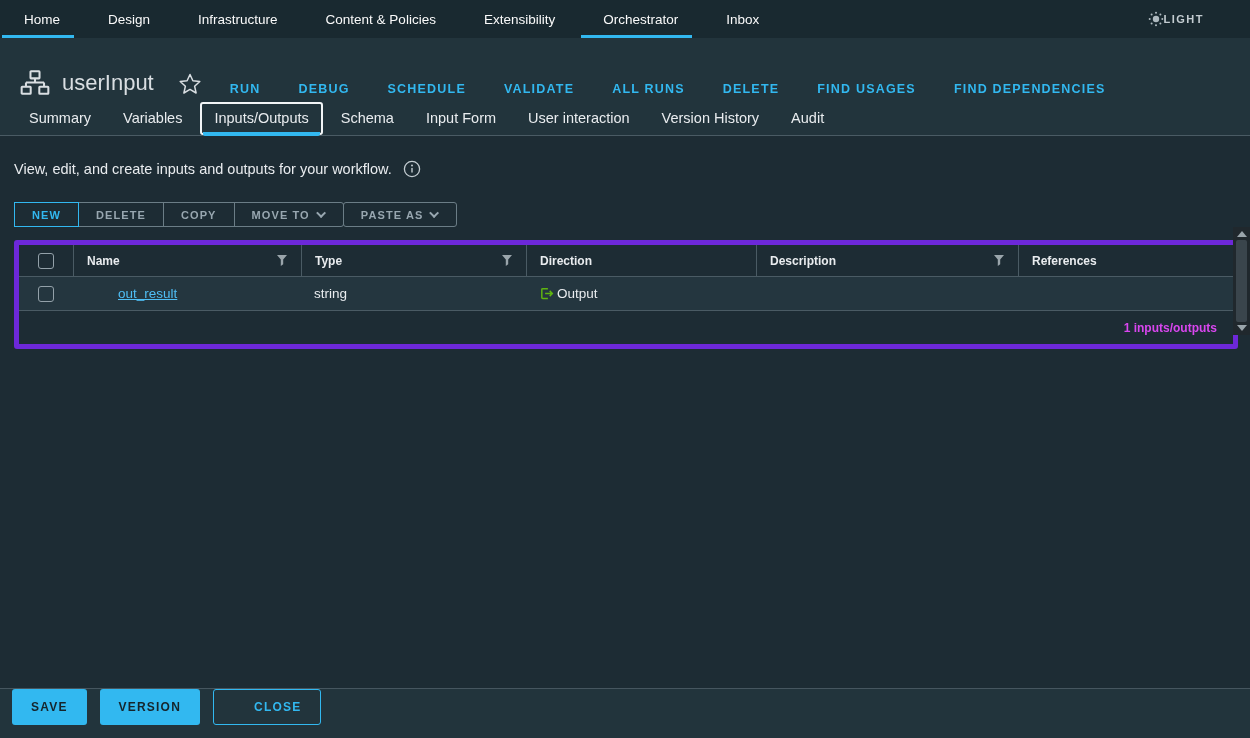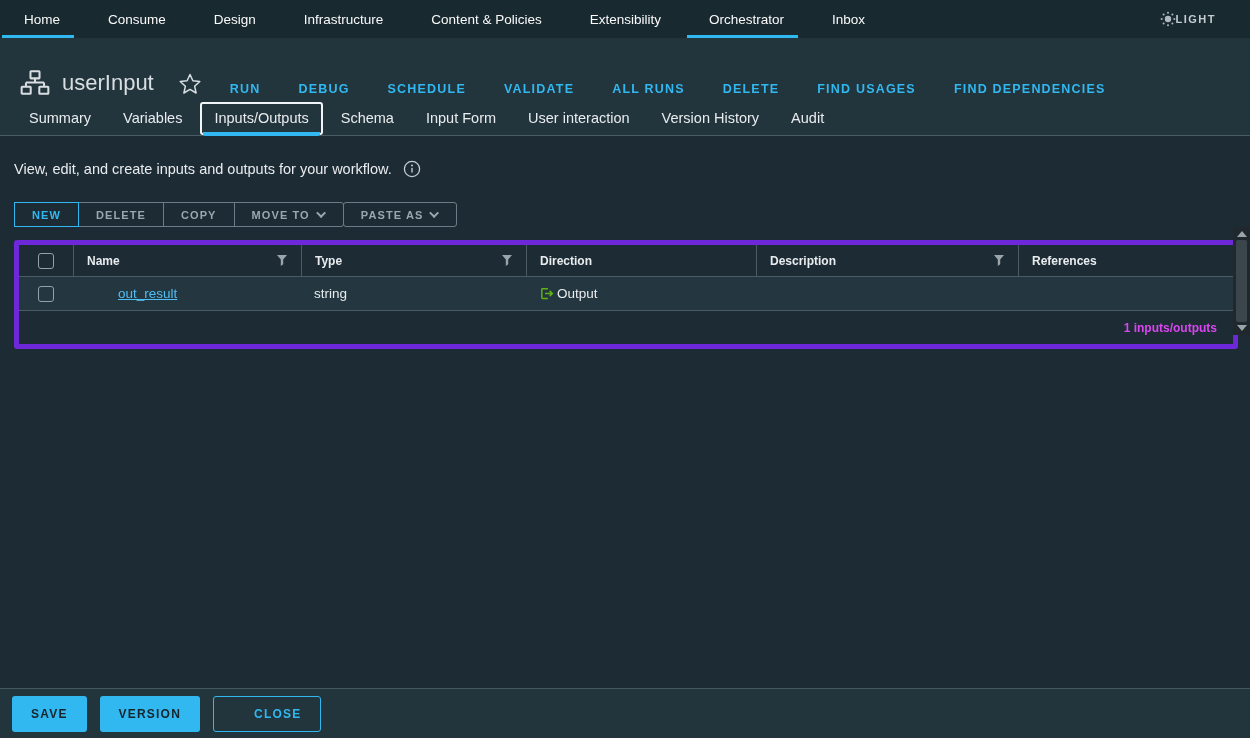--- a/index.html
+++ b/index.html
@@ -35,21 +35,21 @@
     position: absolute;
     left: 2px; right: 10px; bottom: 0;
     height: 3px;
     background: #32b8f0;
   }
   .theme-toggle {
     margin-left: auto;
     display: flex;
     align-items: center;
     gap: 0;
-    padding-right: 34px;
+    padding-right: 46px;
     color: #c3ccd1;
     font-size: 11px;
     font-weight: bold;
     letter-spacing: 1.5px;
     cursor: pointer;
   }
 
   
   .wf-band { background: #22343c; }
   .wf-title-row {
@@ -240,21 +240,20 @@
   }
 
   
   .page-footer {
     position: absolute;
     left: 0; right: 0; bottom: 0;
     height: 50px;
     background: #22343c;
     border-top: 1px solid #46565f;
     display: flex;
-    align-items: center;
     gap: 13px;
     padding-left: 12px;
   }
   .fbtn {
     height: 36px;
     padding: 0 19px;
     border-radius: 3px;
     font-family: "Liberation Sans", sans-serif;
     font-size: 12px;
     font-weight: bold;
@@ -265,21 +264,20 @@
   .fbtn.solid { background: #32b8f0; color: #16242b; }
   .fbtn.outline { background: transparent; border: 1px solid #32b8f0; color: #32b8f0; padding-left: 40px; }
 
   svg { display: block; }
 </style>
 </head>
 <body>
 
 <div class="topnav">
   <div class="nav-item active">Home</div>
-  <div class="nav-item">Consume</div>
   <div class="nav-item">Design</div>
   <div class="nav-item">Infrastructure</div>
   <div class="nav-item">Content &amp; Policies</div>
   <div class="nav-item">Extensibility</div>
   <div class="nav-item active">Orchestrator</div>
   <div class="nav-item">Inbox</div>
   <div class="theme-toggle">
     <span>
       <svg width="16" height="16" viewBox="0 0 16 16">
         <circle cx="8" cy="8" r="3.2" fill="#aeb9bf"></circle>

